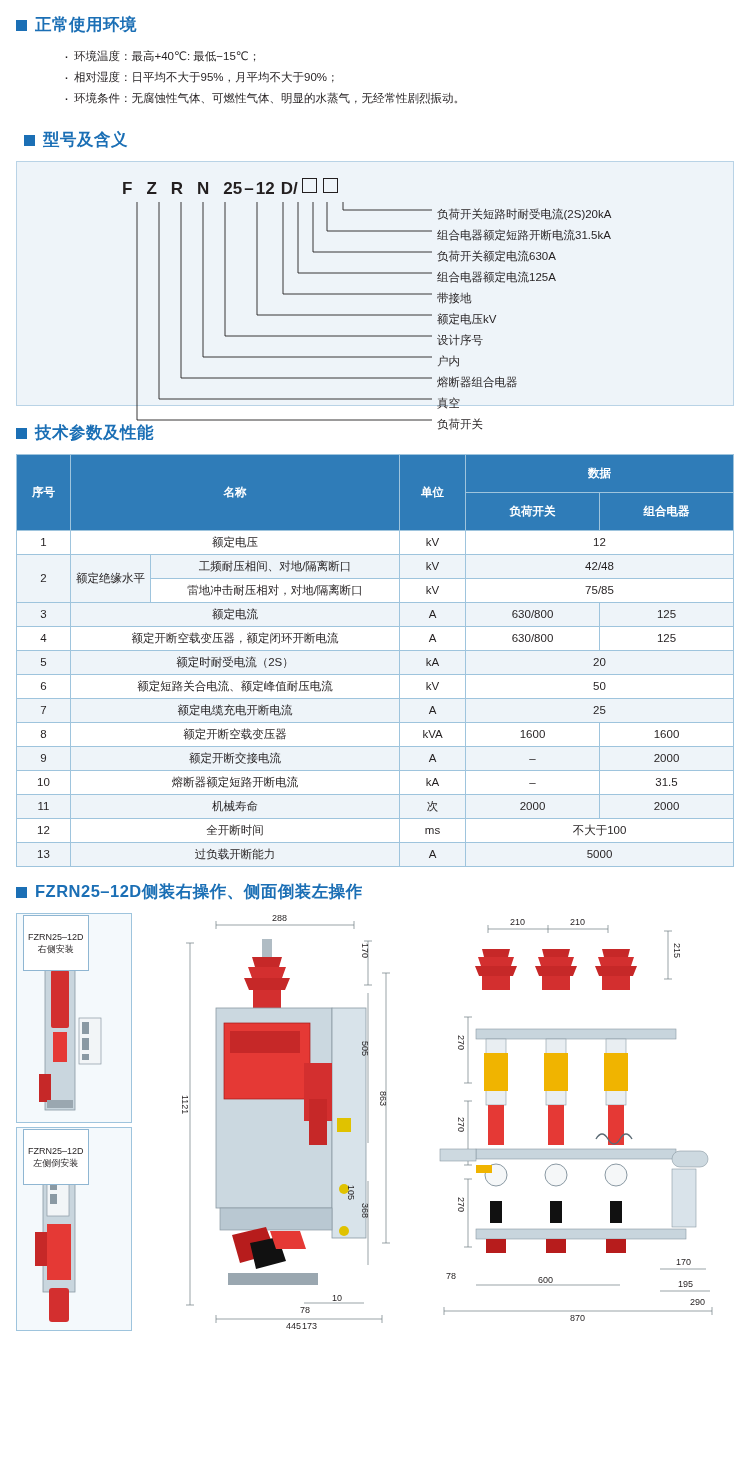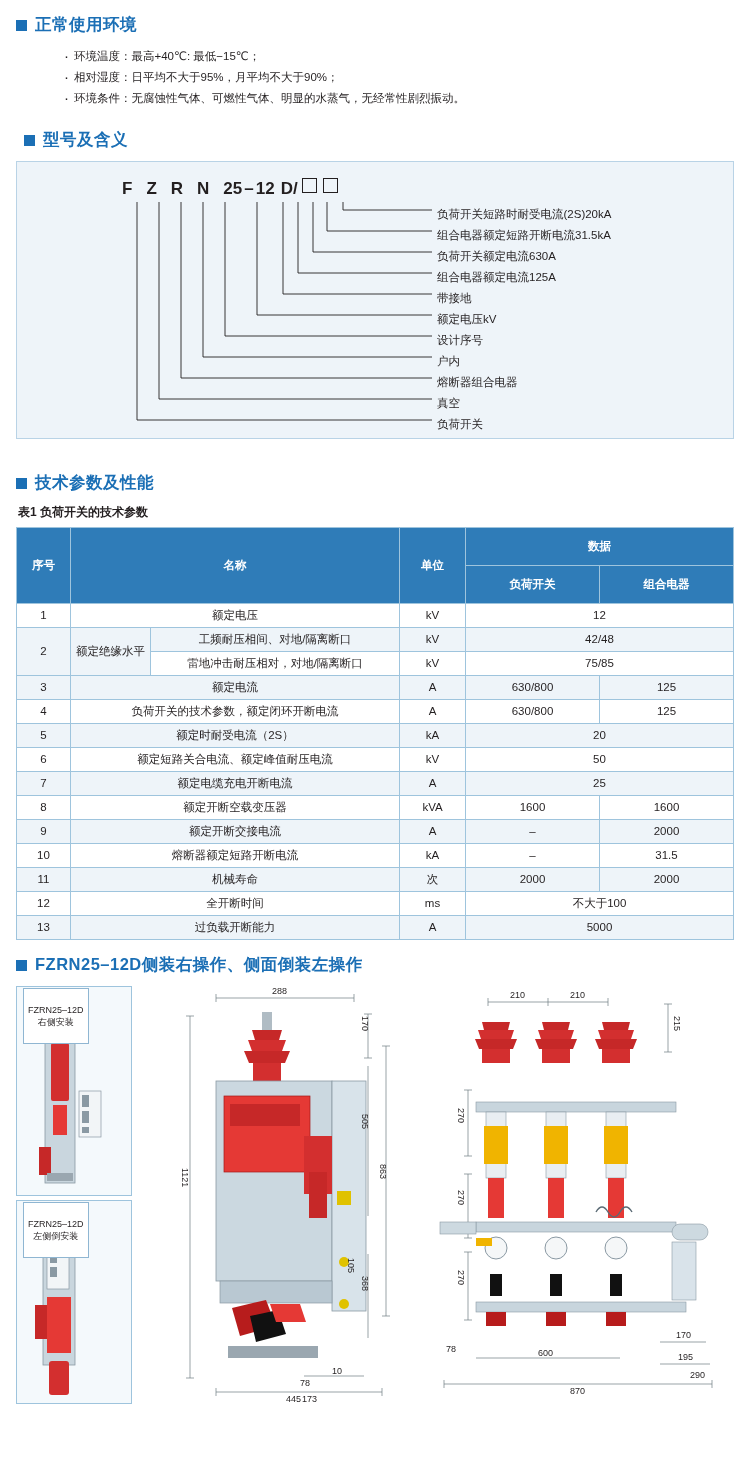--- a/index.html
+++ b/index.html
@@ -52,21 +52,21 @@
     position: absolute;
     left: 2px; top: -1px;
     font-size: 15px;
     color: #231f20;
   }
 
   
   .model-box {
     border: 1px solid #b9d3e6;
     background: #eef4f9;
-    height: 278px;
+    height: 245px;
     position: relative;
     margin-top: 4px;
   }
   .model-code {
     position: absolute;
     top: 16px; left: 105px;
     font-size: 17px;
     font-weight: bold;
     letter-spacing: 0px;
     white-space: nowrap;
@@ -193,25 +193,24 @@
       <div>带接地</div>
       <div>额定电压kV</div>
       <div>设计序号</div>
       <div>户内</div>
       <div>熔断器组合电器</div>
       <div>真空</div>
       <div>负荷开关</div>
     </div>
   </div>
 
-  <div class="sec-head" style="margin-top:33px;text-align:center;">
+  <div class="sec-head" style="margin-top:16px;text-align:center;">
     <span class="sq"></span>
     <span class="txt">技术参数及性能</span>
   </div>
-  <div class="tbl-title">表1 负荷开关的技术参数</div>
 
   <table class="spec">
     <thead>
       <tr>
         <th rowspan="2" style="width:54px;">序号</th>
         <th rowspan="2" colspan="2" style="width:330px;">名称</th>
         <th rowspan="2" style="width:66px;">单位</th>
         <th colspan="2">数据</th>
       </tr>
       <tr>
@@ -240,21 +239,21 @@
       </tr>
       <tr>
         <td>3</td>
         <td colspan="2">额定电流</td>
         <td>A</td>
         <td>630/800</td>
         <td>125</td>
       </tr>
       <tr>
         <td>4</td>
-        <td colspan="2">负荷开关的技术参数，额定闭环开断电流</td>
+        <td colspan="2">额定开断空载变压器，额定闭环开断电流</td>
         <td>A</td>
         <td>630/800</td>
         <td>125</td>
       </tr>
       <tr>
         <td>5</td>
         <td colspan="2">额定时耐受电流（2S）</td>
         <td>kA</td>
         <td colspan="2">20</td>
       </tr>

